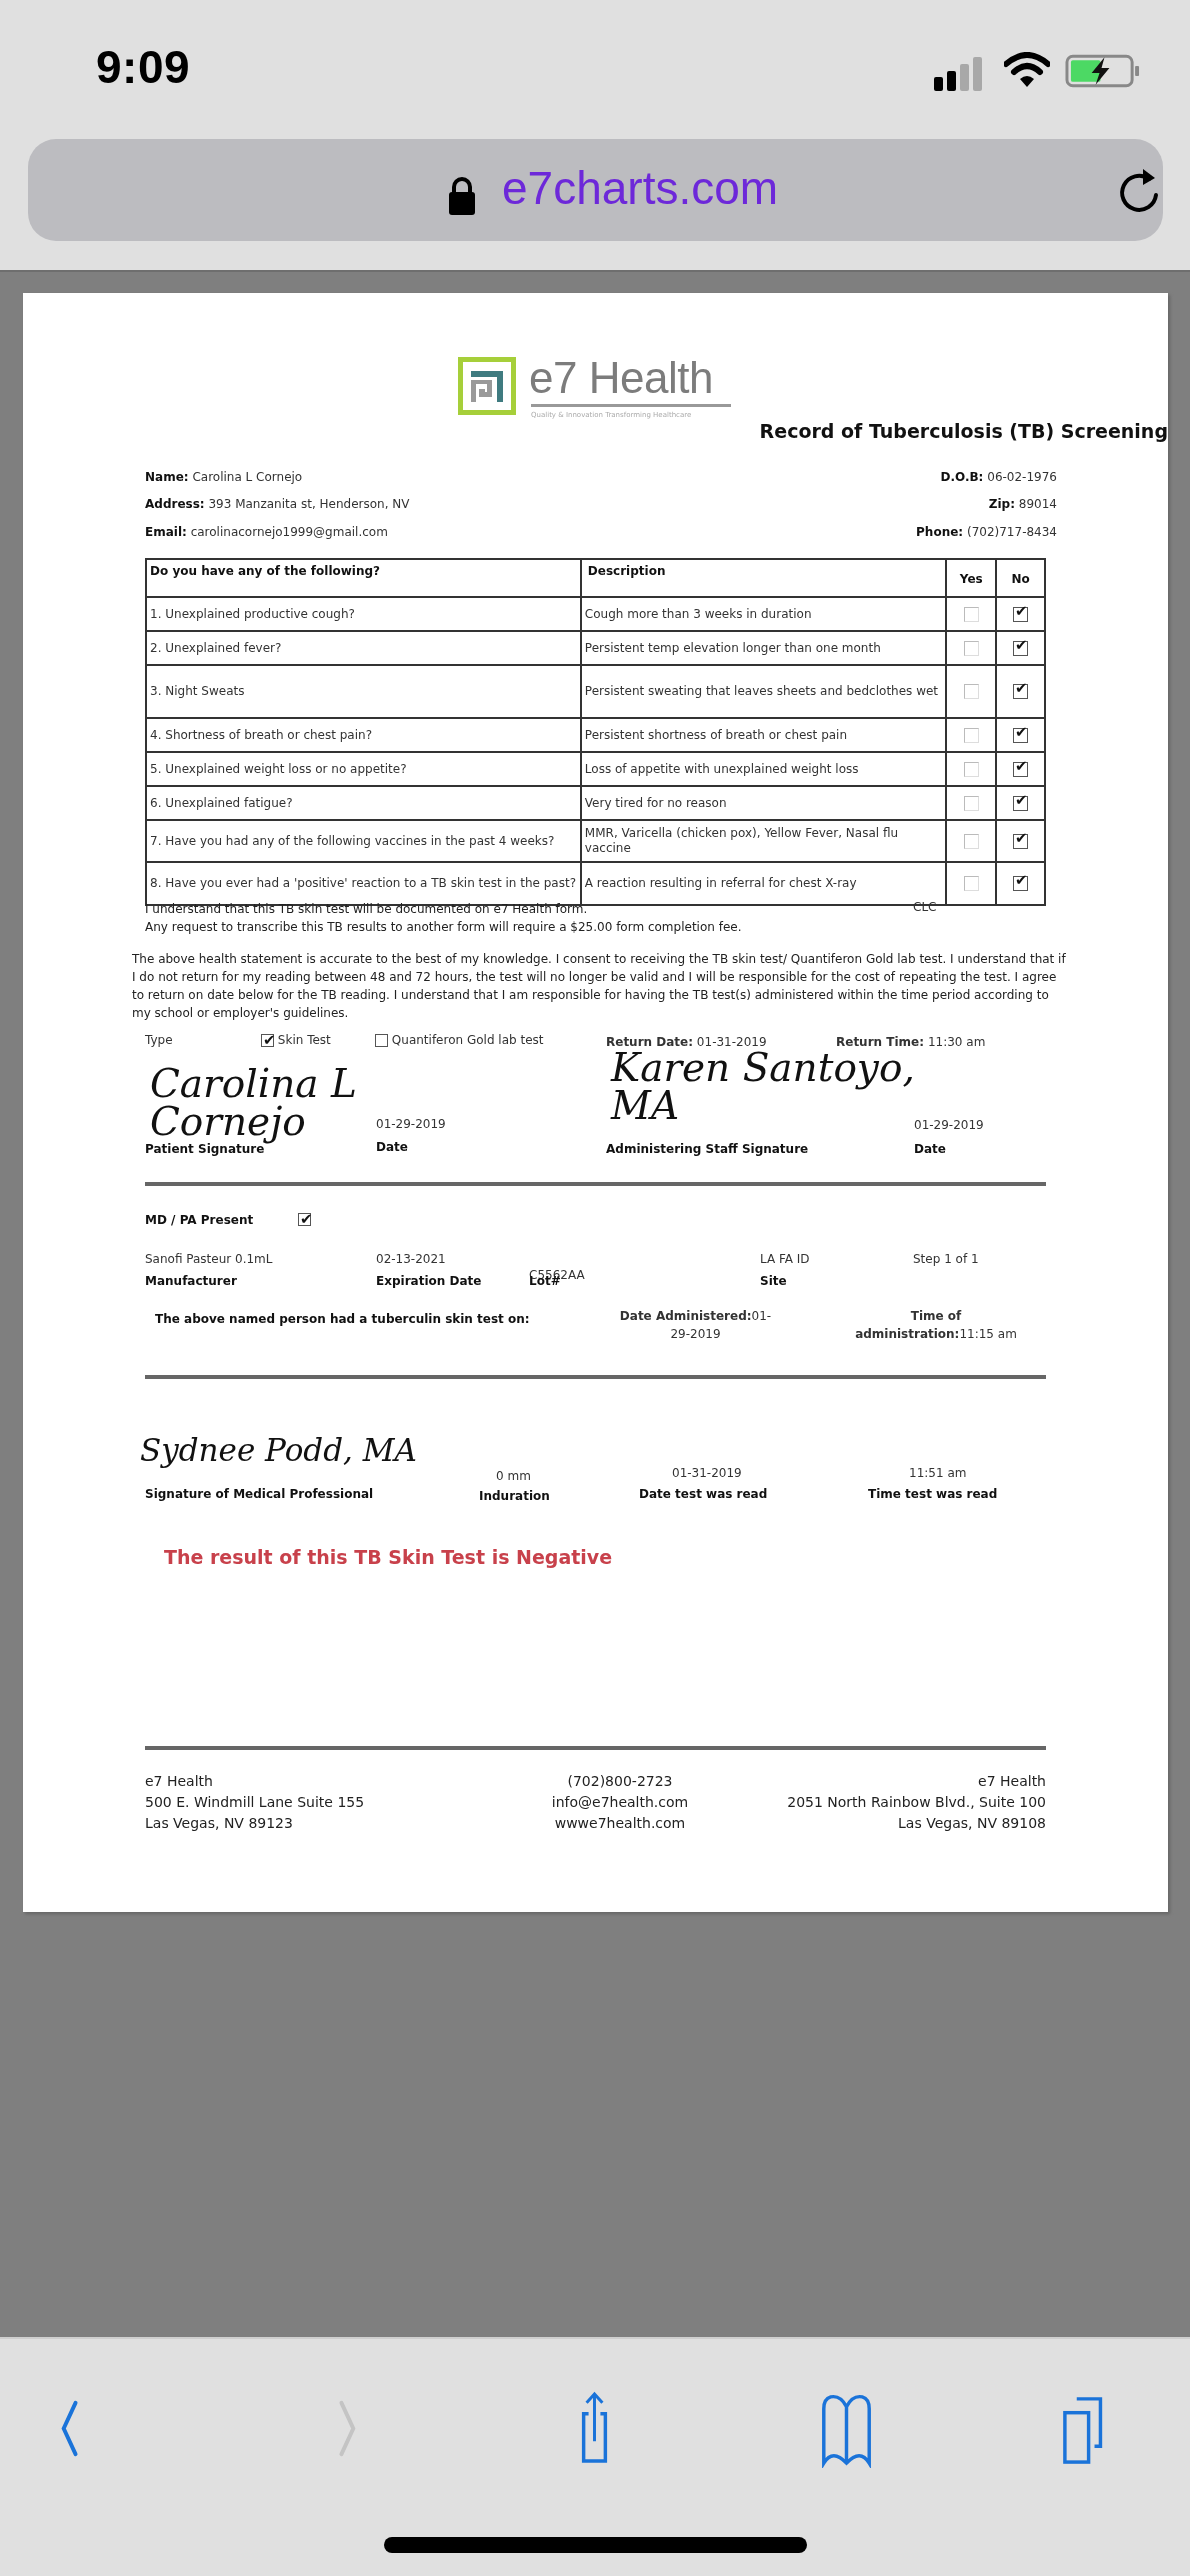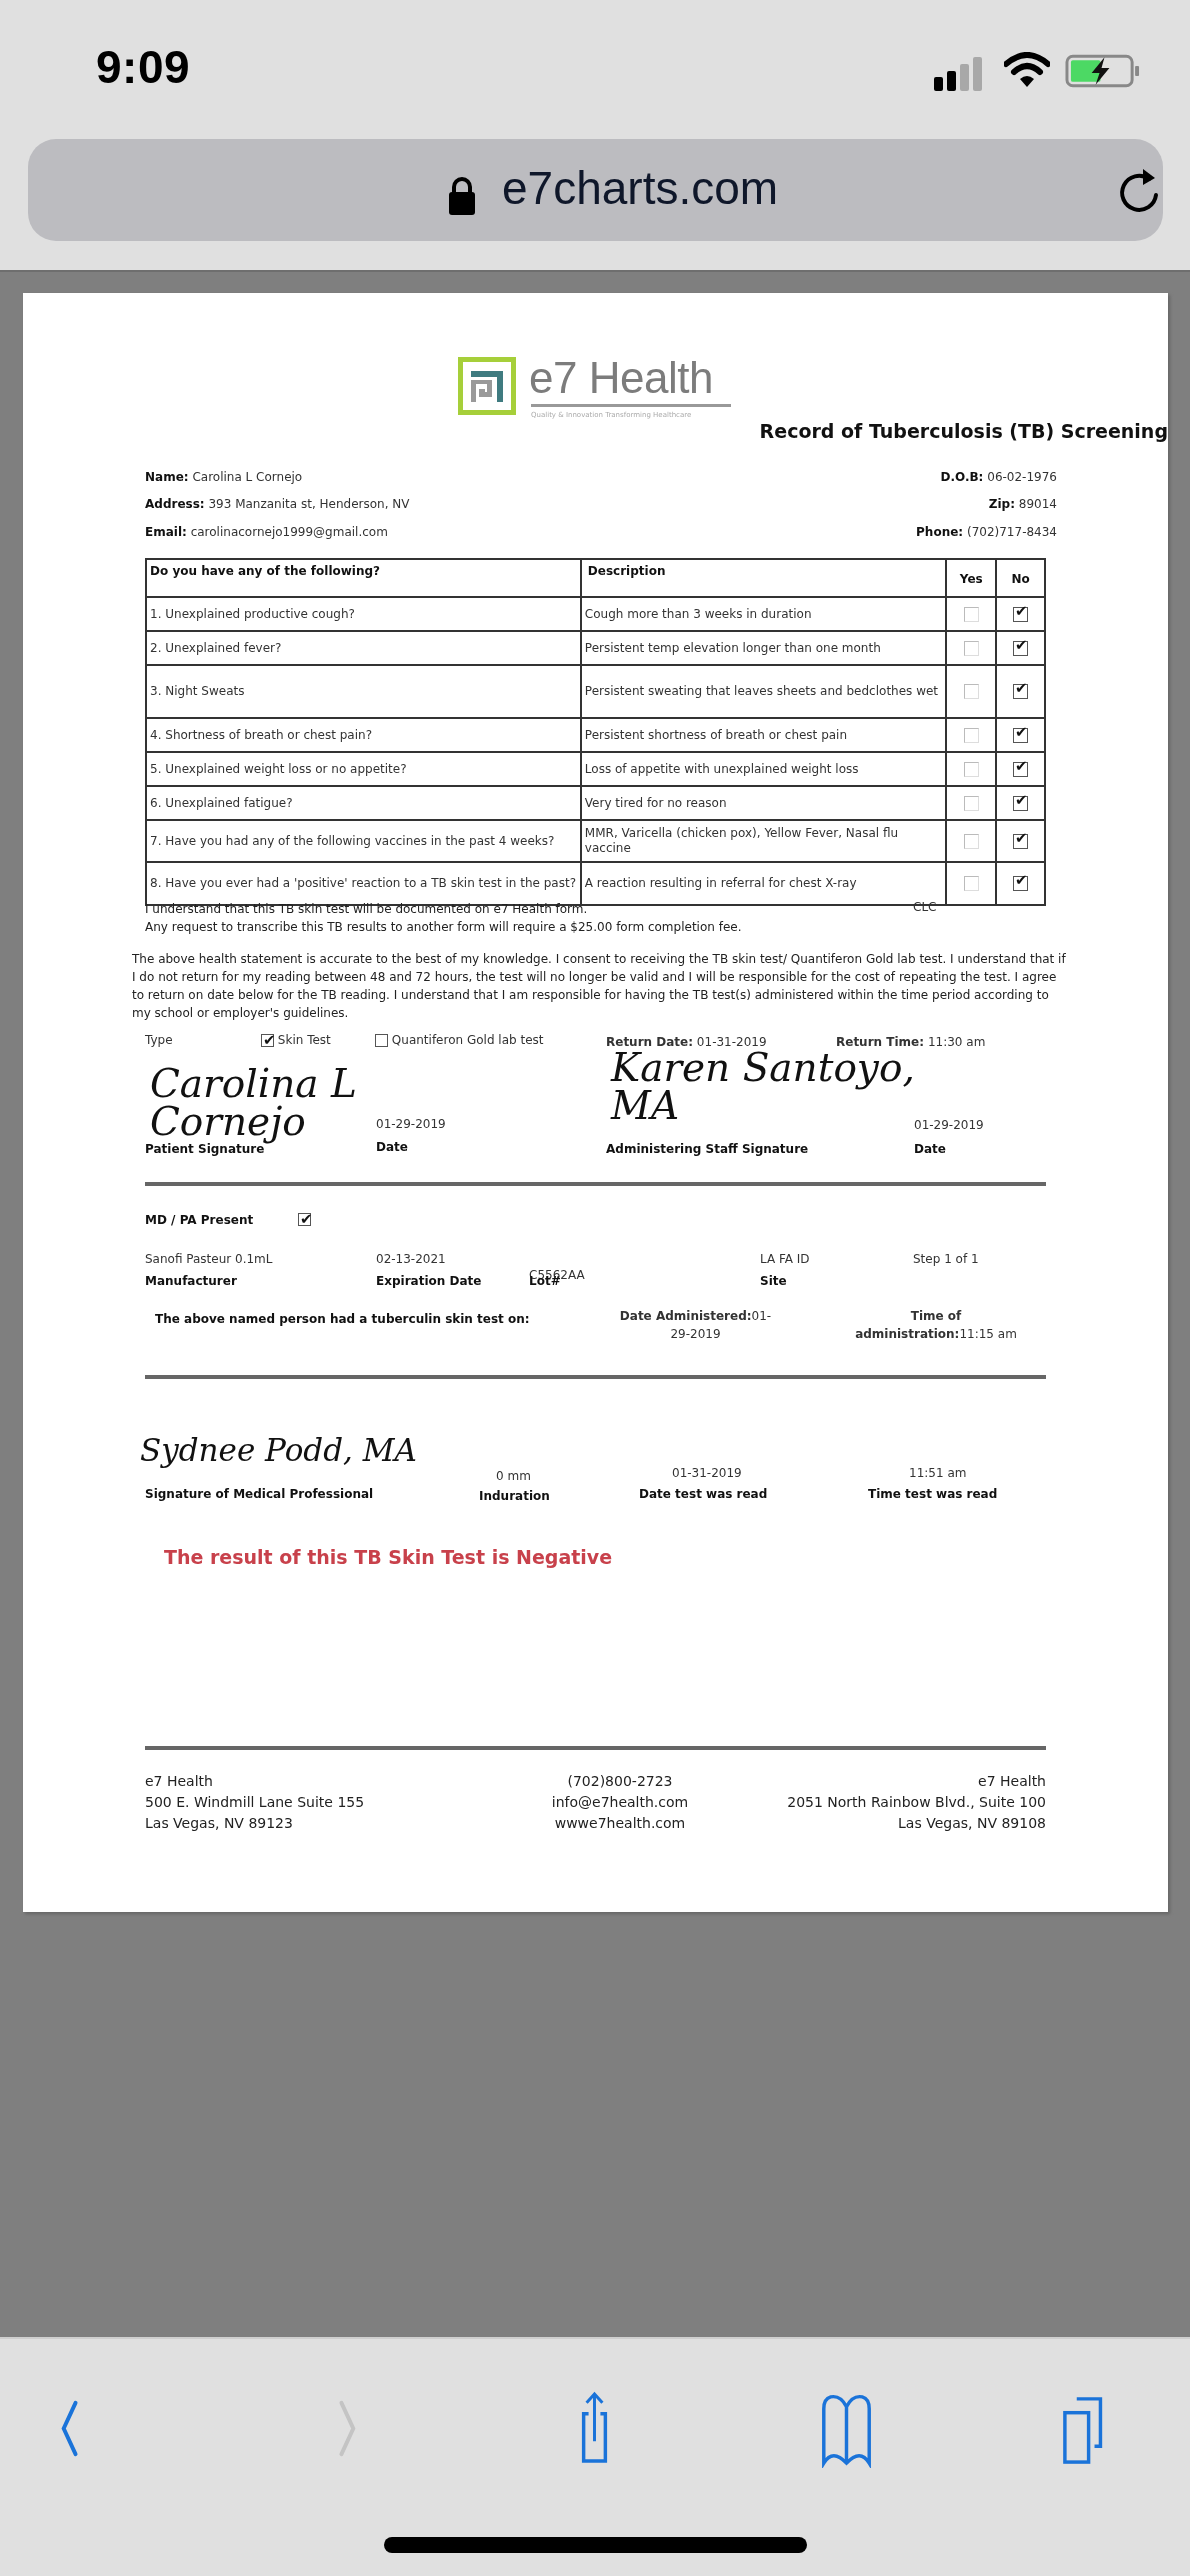--- a/index.html
+++ b/index.html
@@ -10,21 +10,21 @@
   .status-bar { position: absolute; top: 0; left: 0; width: 1190px; height: 139px; background: #e0e0e0; }
   .status-time { position: absolute; left: 96px; top: 40px; font-family: "Liberation Sans", sans-serif; font-size: 46px; font-weight: bold; color: #000; letter-spacing: 0.5px; }
   .signal { position: absolute; left: 934px; top: 55px; width: 60px; height: 36px; }
   .signal span { position: absolute; bottom: 0; width: 9px; border-radius: 2px; }
   .wifi { position: absolute; left: 1004px; top: 52px; width: 46px; height: 36px; }
   .battery { position: absolute; left: 1065px; top: 54px; width: 77px; height: 34px; }
 
   
   .url-bar { position: absolute; left: 28px; top: 139px; width: 1135px; height: 102px; background: #bcbcc0; border-radius: 28px; }
   .lock-icon { position: absolute; left: 419px; top: 37px; width: 30px; height: 40px; }
-  .url-text { position: absolute; left: 474px; top: 22px; font-family: "Liberation Sans", sans-serif; font-size: 46px; color: #0f172a; }
+  .url-text { position: absolute; left: 474px; top: 22px; font-family: "Liberation Sans", sans-serif; font-size: 46px; color: #6d28d9; }
   .reload-icon { position: absolute; left: 1087px; top: 26px; width: 50px; height: 54px; }
 
   
   .viewport { position: absolute; top: 270px; left: 0; width: 1190px; height: 2067px; background: #7f7f7f; border-top: 2px solid #6e6e6e; }
 
   
   .page { position: absolute; left: 23px; top: 293px; width: 1145px; height: 1619px; background: #fff; box-shadow: 2px 2px 3px #666; }
   .doc { position: absolute; left: 0; top: 0; width: 100%; height: 100%; font-family: "DejaVu Sans", sans-serif; }
 
   .logo { position: absolute; left: 435px; top: 64px; width: 298px; height: 65px; }

